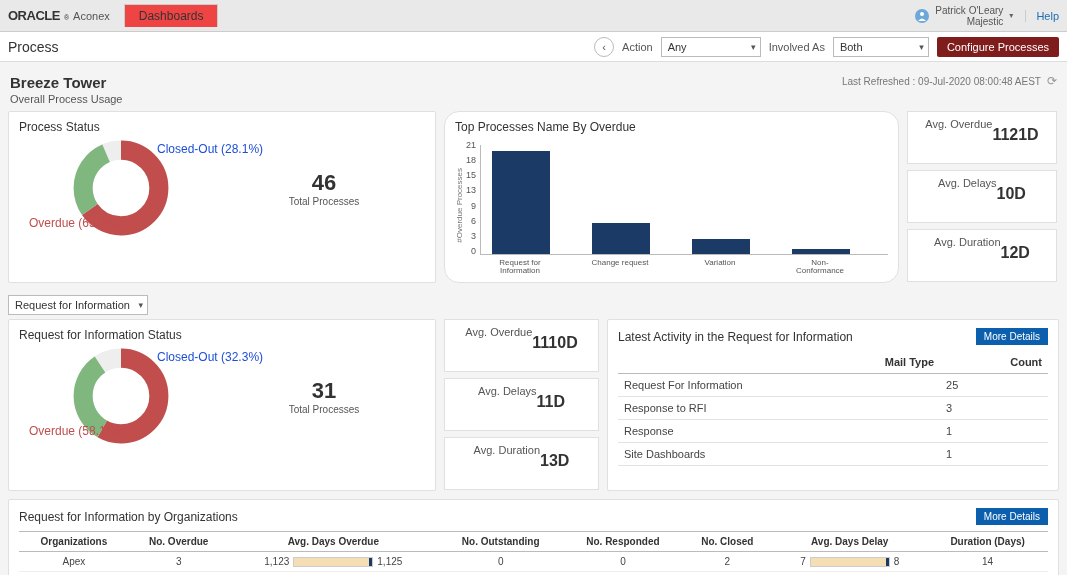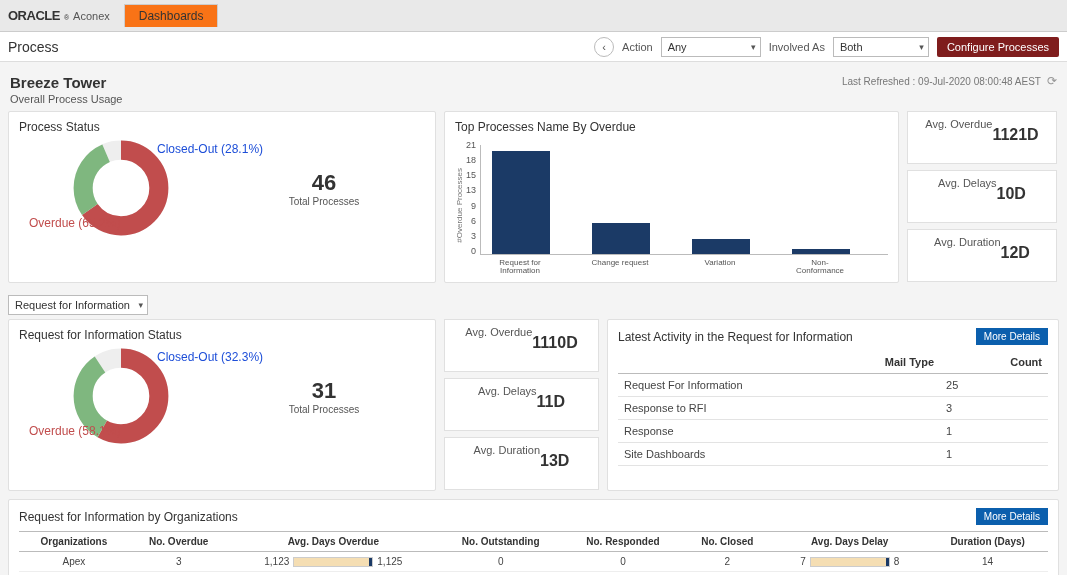--- a/index.html
+++ b/index.html
@@ -3,21 +3,21 @@
 <meta charset="utf-8">
 <style>
   * { box-sizing: border-box; margin: 0; padding: 0; }
   body { font-family: Arial, Helvetica, sans-serif; font-size: 12px; color: #333; background: #f4f4f4; width: 1067px; }
   
   .topbar { height: 32px; background: #e9e9e9; border-bottom: 1px solid #ccc; display: flex; align-items: center; padding: 0 8px; }
   .brand { display: flex; align-items: baseline; gap: 4px; }
   .brand-oracle { font-weight: bold; letter-spacing: -0.5px; font-size: 13px; color: #333; }
   .brand-reg { font-size: 7px; color: #333; vertical-align: super; }
   .brand-sub { font-size: 11px; color: #555; }
-  .tab-dash { margin-left: 14px; padding: 4px 14px; background: #f97316; border: 1px solid #ccc; border-bottom: none; font-size: 12px; }
+  .tab-dash { margin-left: 14px; padding: 4px 14px; background: #ef4444; border: 1px solid #ccc; border-bottom: none; font-size: 12px; }
   .spacer { flex: 1; }
   .user-area { display: flex; align-items: center; gap: 6px; font-size: 10px; color: #555; }
   .avatar-icon { width: 14px; height: 14px; border-radius: 50%; background: #6ea8d8; display: flex; align-items: center; justify-content: center; }
   .help { color: #1f6db5; font-size: 11px; padding-left: 10px; border-left: 1px solid #ccc; margin-left: 6px; }
   .caret { font-size: 8px; color: #666; }
   
   .toolbar { height: 30px; background: #fff; border-bottom: 1px solid #ddd; display: flex; align-items: center; padding: 0 8px; gap: 8px; }
   .toolbar-title { font-size: 14px; color: #333; }
   .back-circle { width: 20px; height: 20px; border: 1px solid #bbb; border-radius: 50%; display: flex; align-items: center; justify-content: center; font-size: 11px; color: #555; }
   .filter-label { font-size: 11px; color: #555; }
@@ -73,20 +73,34 @@
 <body>
 
 <div class="topbar">
   <div class="brand">
     <span class="brand-oracle">ORACLE</span>
       <span class="brand-reg">®</span>
     <span class="brand-sub">Aconex</span>
   </div>
   <div class="tab-dash">Dashboards</div>
   <div class="spacer"></div>
+  <div class="user-area">
+    <span class="avatar-icon">
+      <svg width="10" height="10" viewBox="0 0 10 10">
+          <circle cx="5" cy="3" r="2" fill="#fff"></circle>
+          <path d="M1 10 Q5 5 9 10" fill="#fff"></path>
+        </svg>
+    </span>
+    <div style="text-align:right;line-height:1.1;">
+      <div>Patrick O'Leary</div>
+      <div>Majestic</div>
+    </div>
+    <span class="caret">▾</span>
+    <span class="help">Help</span>
+  </div>
 </div>
 
 <div class="toolbar">
   <span class="toolbar-title">Process</span>
   <div class="spacer"></div>
   <div class="back-circle">‹</div>
   <span class="filter-label">Action</span>
   <div class="select">
       <span>Any</span>
     </div>
@@ -124,21 +138,21 @@
           <div class="donut-lbl-closed">Closed-Out (28.1%)</div>
           <div class="donut-lbl-overdue">Overdue (65.2%)</div>
         </div>
         <div class="donut-stat" style="margin-left:40px;">
           <div class="donut-big">46</div>
           <div class="donut-sub">Total Processes</div>
         </div>
       </div>
     </div>
 
-    <div class="card" style="width:455px; height:172px;">
+    <div class="card" style="width:455px; height:172px;border-radius:15px;">
       <div class="card-title">Top Processes Name By Overdue</div>
       <div class="barchart">
         <div class="y-title">#Overdue Processes</div>
         <div class="y-axis" style="height:116px;">
           <span>21</span>
             <span>18</span>
             <span>15</span>
             <span>13</span>
             <span>9</span>
             <span>6</span>

